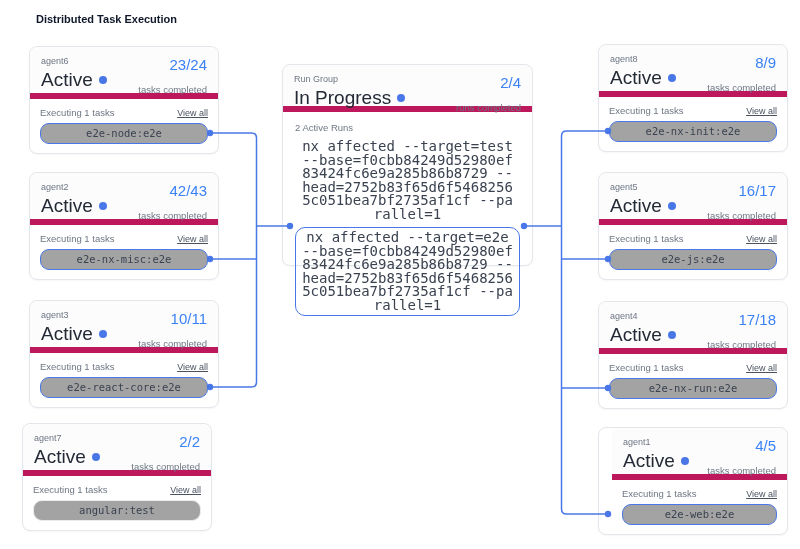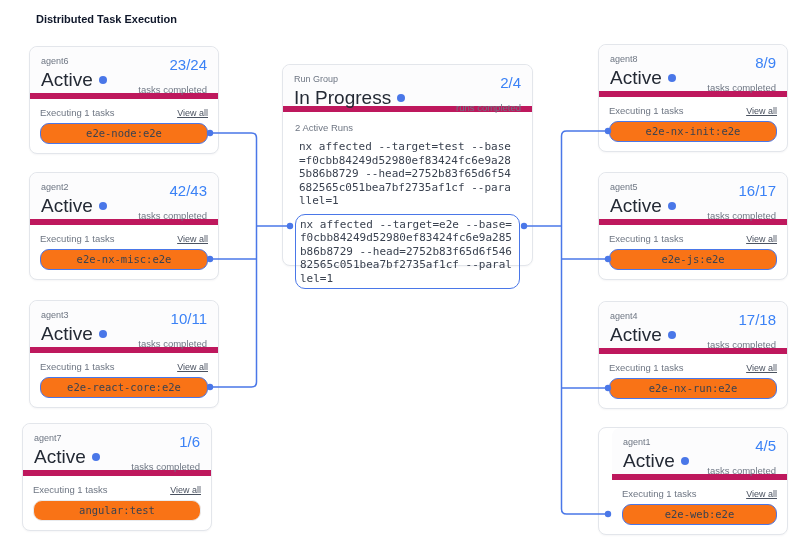--- a/index.html
+++ b/index.html
@@ -44,33 +44,33 @@
   .count{ font-size:15px; font-weight:500; color:#3b82f6; }
   .head-right .sub{ margin-top:11px; }
   .card-body{ padding:7px 10px 0 10px; }
   .body-row{ display:flex; justify-content:space-between; align-items:center; height:13px; }
   .view-all{
     font-size:9px; color:#4a5260; text-decoration:underline; cursor:pointer;margin-left:20px;
   }
   .task-pill{
     margin-top:4px; height:21px; line-height:19px;
     border:1.5px solid var(--accent); border-radius:9px;
-    background:#f97316; text-align:center;
+    background:#a3a3a3; text-align:center;
     font-family:"DejaVu Sans Mono", monospace; font-size:10.5px; color:#3a4250;
     white-space:nowrap; overflow:hidden;
   }
   .task-pill.plain{ border-color:#e9ebee; }
   
   .run-card{ left:282px; top:64px; width:251px; height:202px; }
   .run-card .card-head{ height:47px; }
   .run-body{ padding:10px 12px 17px 12px; }
   .run-cmd{
     margin:7px 0 0 0; padding:0 4px;
-    font-family:"DejaVu Sans Mono", monospace; font-size:11px; line-height:13.5px;
-    color:#3a4250; word-break:break-all;
+    font-family:"DejaVu Sans Mono", monospace; font-size:14px; line-height:13.5px;
+    color:#3a4250; text-align:center; word-break:break-all;
   }
   .run-cmd.highlight{
     margin-top:6px; padding:3px 4px;
     border:1.5px solid var(--accent); border-radius:10px;
   }
   
   #connector{ position:absolute; left:0; top:0; pointer-events:none; z-index:5; }
   #connector path{ stroke:var(--accent); stroke-width:1.5; fill:none; stroke-linejoin:round; }
   #connector circle{ fill:var(--accent); }
 </style>
@@ -170,21 +170,21 @@
 <div class="card agent-card" style="left:22px;top:423px;">
   <div class="card-head">
     <div>
       <div class="tiny">agent7</div>
       <div class="status-line">
           <span class="status-text">Active</span>
           <span class="dot"></span>
         </div>
     </div>
     <div class="head-right">
-      <div class="count">1/6</div>
+      <div class="count">2/2</div>
       <div class="sub">tasks completed</div>
     </div>
   </div>
   <div class="card-body">
     <div class="body-row">
       <span class="sub">Executing 1 tasks</span>
       <span class="view-all">View all</span>
     </div>
     <div class="task-pill plain">angular:test</div>
   </div>

